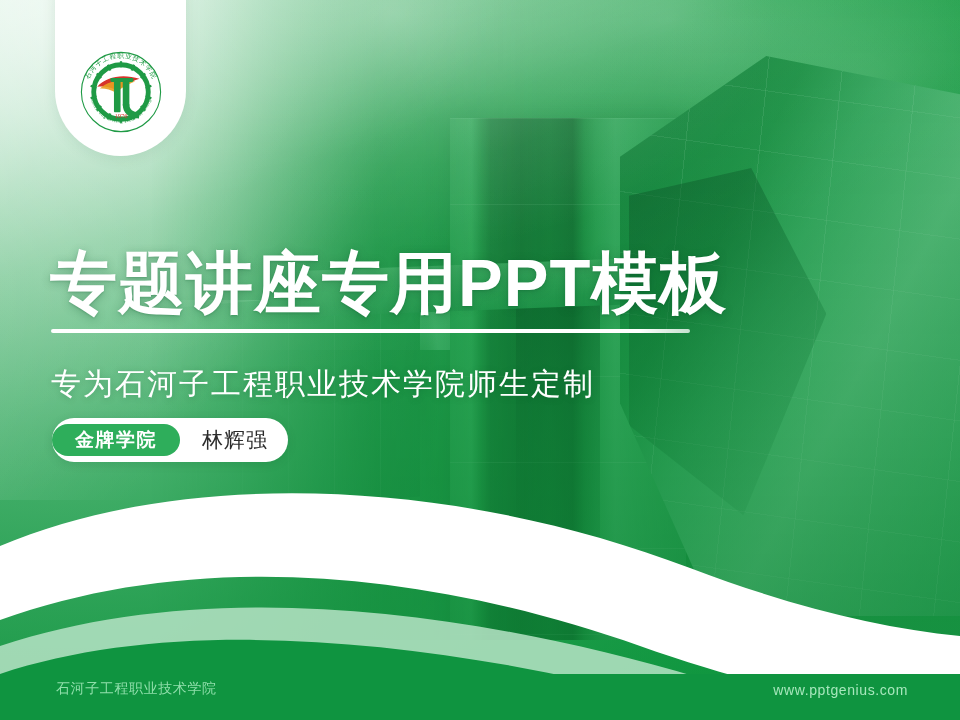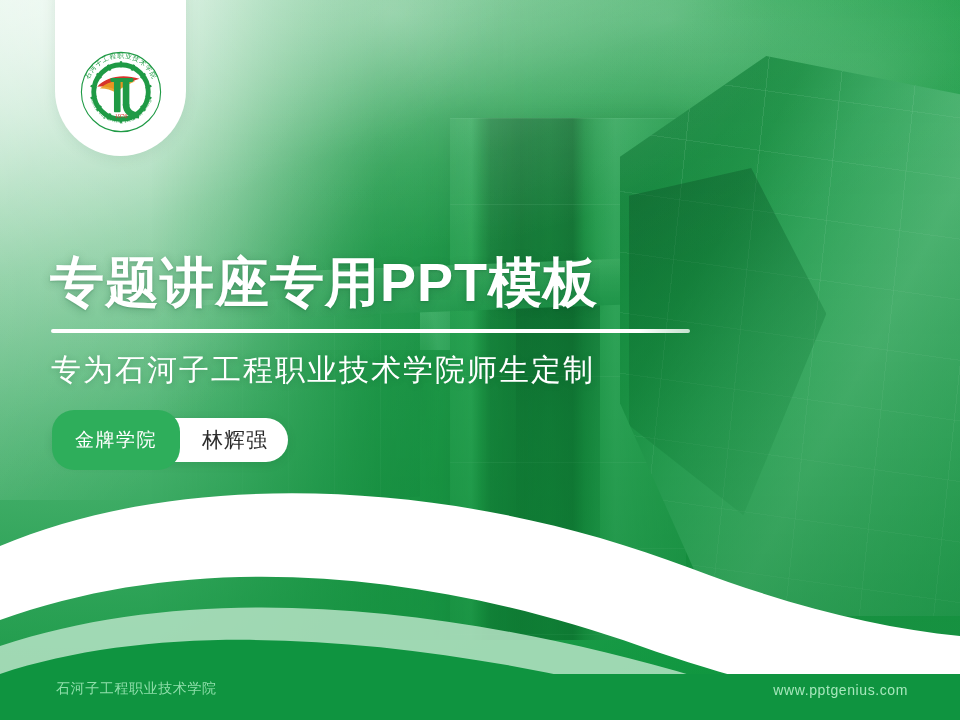--- a/index.html
+++ b/index.html
@@ -199,40 +199,40 @@
   .logo-mark {
     position: absolute;
     left: 50%; top: 104px;
     transform: translate(-50%, -50%);
     width: 88px; height: 88px;
   }
 
   
   .title {
     position: absolute;
-    left: 50px; top: 254px;
+    left: 50px; top: 248px;
     margin: 0;
-    font-size: 54px;
+    font-size: 67px;
     font-weight: bold;
     line-height: 1.04;
     color: #ffffff;
     letter-spacing: 1px;
     white-space: nowrap;
     text-shadow: 0 2px 10px rgba(10,80,40,0.30), 0 1px 2px rgba(10,80,40,0.22);
   }
   .divider {
     position: absolute;
     left: 51px; top: 329px;
     width: 639px; height: 4px;
     background: linear-gradient(to right, #ffffff 0%, #ffffff 92%, rgba(255,255,255,0.75) 100%);
     border-radius: 2px;
   }
   .subtitle {
     position: absolute;
-    left: 51px; top: 350px;
+    left: 51px; top: 364px;
     margin: 0;
     font-size: 30px;
     font-weight: normal;
     line-height: 1.3;
     color: #ffffff;
     letter-spacing: 2px;
     white-space: nowrap;
     text-shadow: 0 1px 6px rgba(10,80,40,0.28);
   }
 
@@ -242,32 +242,33 @@
     left: 52px; top: 418px;
     height: 44px;
     display: flex;
     align-items: center;
     background: #ffffff;
     border-radius: 22px;
     padding-right: 20px;
     box-shadow: 0 2px 10px rgba(8,80,40,0.16);
   }
   .badge-tag {
-    height: 60px;
+    height: 32px;
     min-width: 128px;
     display: flex;
     align-items: center;
     justify-content: center;
     background: #2eae5b;
     border-radius: 22px;
     color: #ffffff;
     font-size: 19px;
     letter-spacing: 1.5px;
     padding: 0 14px;
     box-sizing: border-box;
+    font-weight: bold;
   }
   .badge-name {
     padding-left: 22px;
     font-size: 21px;
     color: #2b2b2b;
     letter-spacing: 1px;
     white-space: nowrap;
   }
 </style>
 </head>

